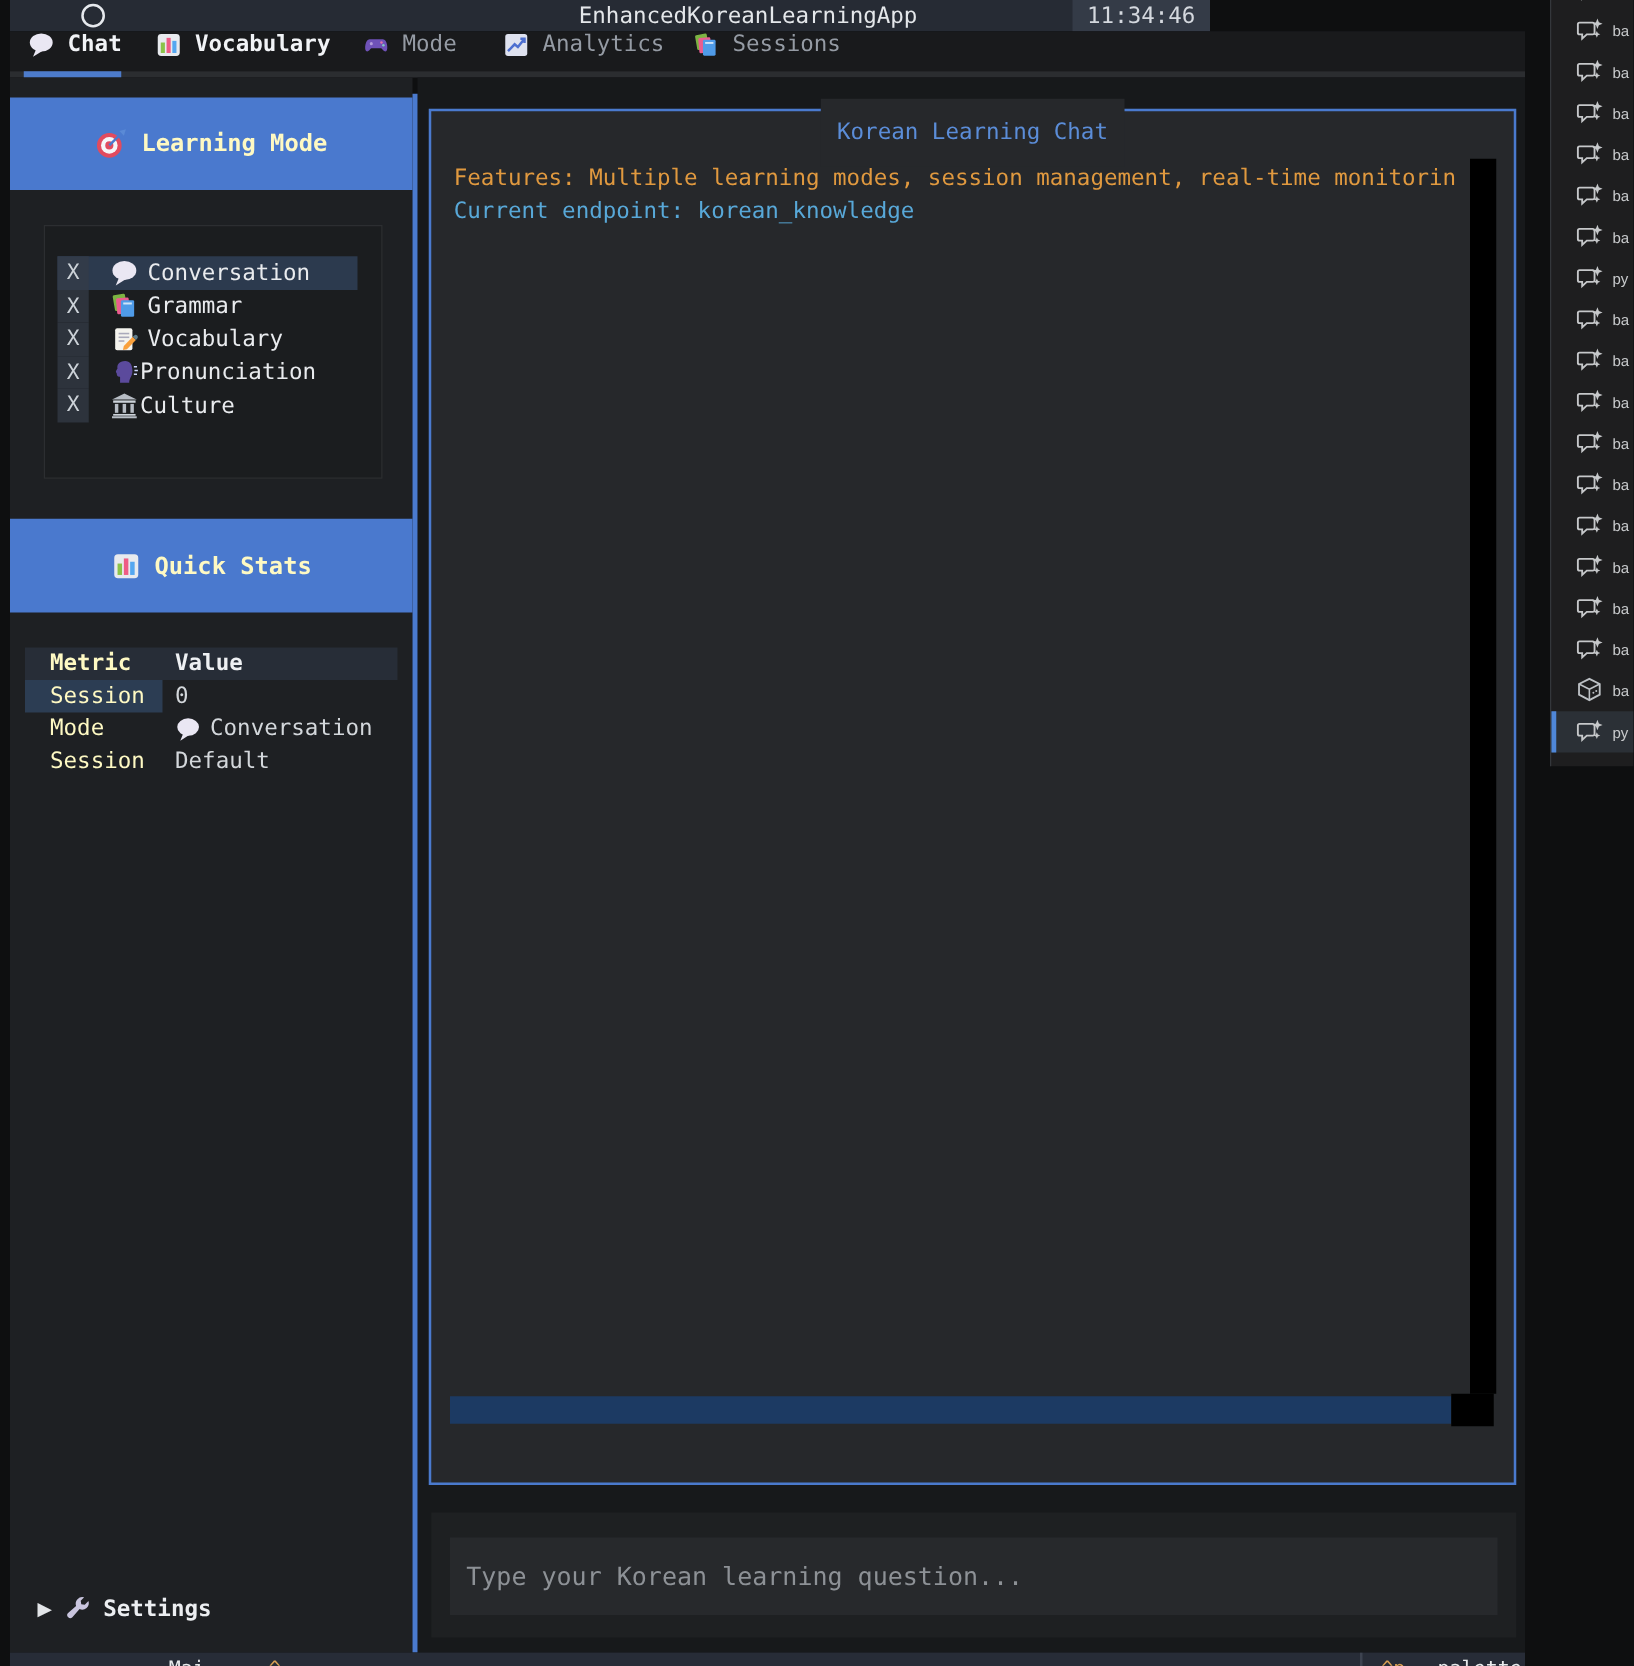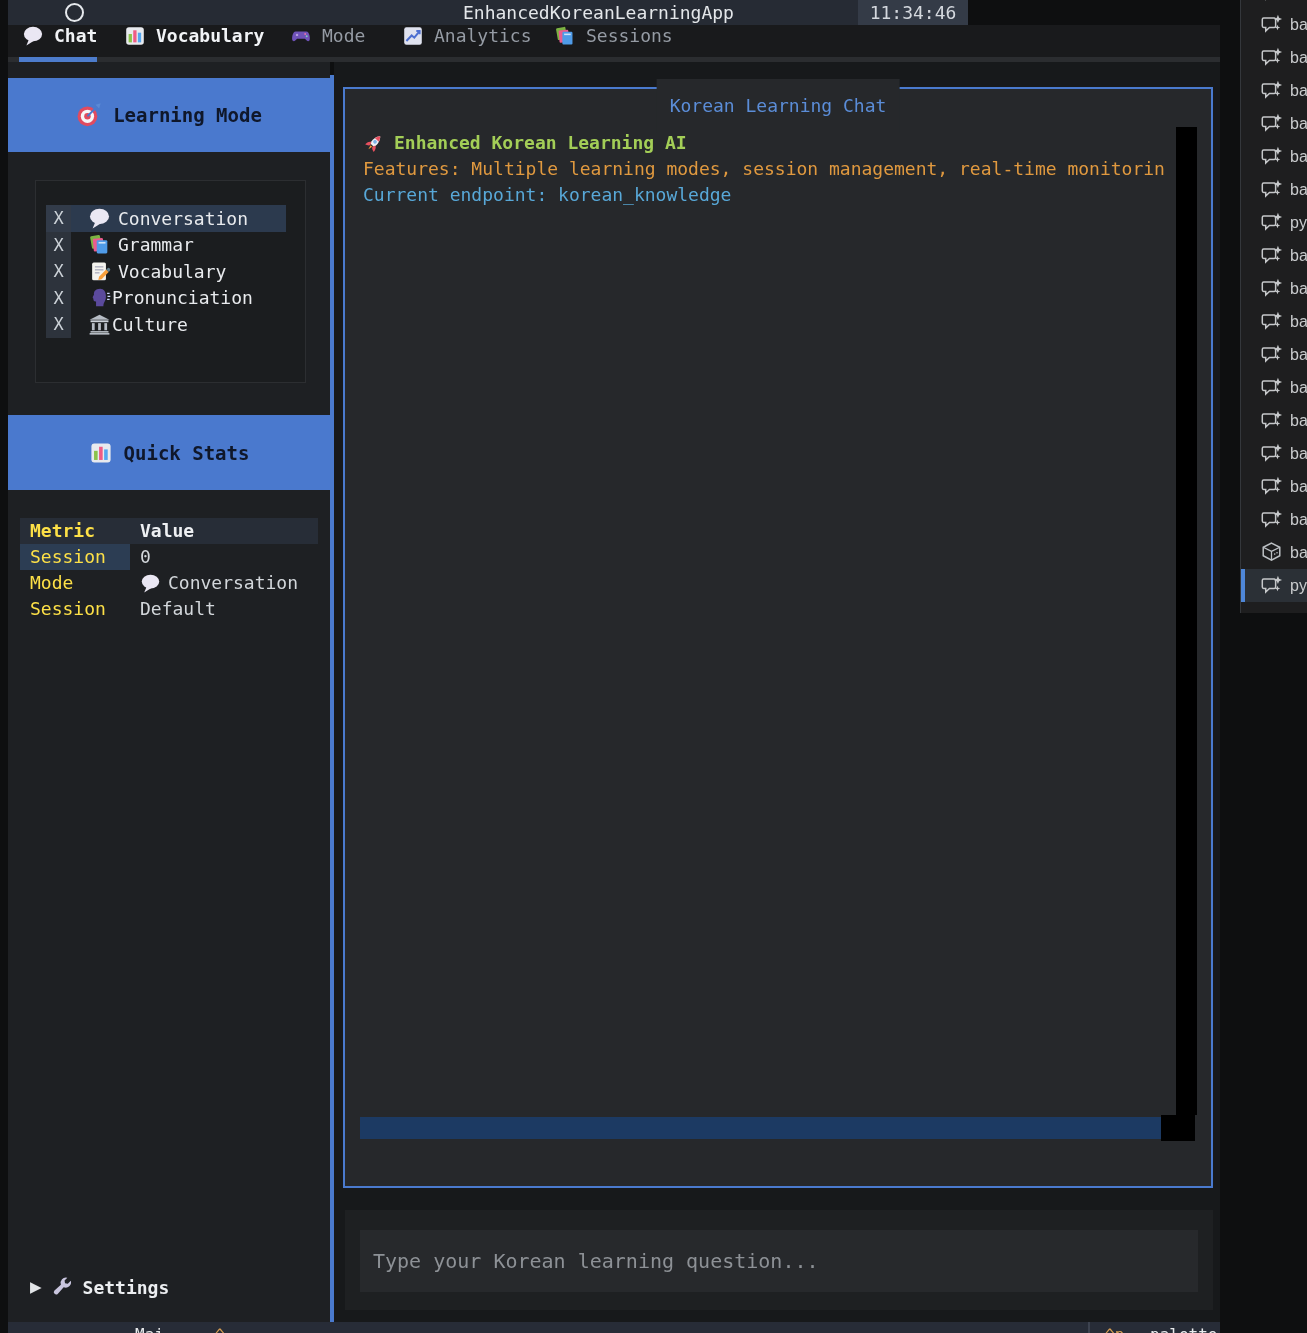--- a/index.html
+++ b/index.html
@@ -19,40 +19,40 @@
   .tab{position:absolute;top:0;height:32px;display:flex;align-items:flex-start;gap:10px;cursor:default;}
   .tab .tlabel{font-size:18px;color:#f1f3f6;font-weight:bold;white-space:nowrap;}
   .tab.dim .tlabel{color:#959ba4;font-weight:normal;}
   .underline-row{left:8px;top:57px;width:1212px;height:5px;background:#2b2d30;}
   .underline-active{left:19px;top:57px;width:78px;height:5px;background:#4d7ccc;}
 
   
   .sidebar{left:8px;top:62px;width:322px;height:1260px;background:#1e2023;}
   .panel-header{position:absolute;left:0;width:322px;background:#4a79ce;display:flex;
                 align-items:center;justify-content:center;gap:11px;}
-  .panel-header .ptitle{font-size:19px;font-weight:bold;color:#0f172a;}
+  .panel-header .ptitle{font-size:19px;font-weight:bold;color:#fef9c3;}
   .ph-lm{top:16px;height:74px;}
   .ph-qs{top:353px;height:75px;}
 
   .radioset{position:absolute;left:27px;top:118px;width:271px;height:203px;background:#1b1d1f;
             border:1px solid #2c2e31;box-sizing:border-box;padding-top:24px;}
   .mode-row{position:relative;height:26.5px;margin-left:10px;width:240px;display:flex;align-items:center;}
   .mode-row.selected{background:#2c3a4e;}
   .xcell{width:25px;height:100%;background:#2d333c;color:#ccd2d8;font-size:17px;
          display:flex;align-items:center;justify-content:center;flex:none;}
   .mode-row.selected .xcell{background:#323b49;}
   .mode-icon{margin-left:17px;flex:none;display:flex;}
   .mode-label{margin-left:7px;font-size:18px;color:#e9ebee;white-space:nowrap;}
   .mode-row.tight .mode-label{margin-left:1px;}
 
   .stats-table{position:absolute;left:12px;top:456px;width:298px;font-size:18px;}
   .srow{position:relative;height:26px;line-height:26px;}
   .srow.head{background:#272d37;font-weight:bold;color:#eef0f3;}
-  .scell-m{position:absolute;left:0;top:0;width:110px;height:26px;padding-left:10px;
-           box-sizing:border-box;color:#fde047;white-space:nowrap;}
+  .scell-m{position:absolute;left:0;top:0;width:110px;height:26px;padding-left:20px;
+           box-sizing:border-box;color:#fef9c3;white-space:nowrap;}
   .scell-m.hl{background:#2c3d53;}
   .scell-v{position:absolute;left:120px;top:0;height:26px;display:flex;align-items:center;gap:7px;
            color:#d3d7db;white-space:nowrap;}
   .srow.head .scell-v{color:#eef0f3;}
 
   .settings-row{position:absolute;left:22px;top:1210px;height:30px;display:flex;align-items:center;gap:9px;}
   .settings-arrow{color:#e3e5e8;font-size:15px;font-family:"DejaVu Sans",sans-serif;}
   .settings-label{font-size:18px;font-weight:bold;color:#eceef1;}
 
   
@@ -84,21 +84,21 @@
   .f-frag{position:absolute;top:3px;font-size:16px;color:#e8eaec;white-space:nowrap;}
   .f-orange{color:#d79f54;}
   .f-div{position:absolute;left:1080px;top:0;width:2px;height:11px;background:#3d4350;}
 
   
   .filepanel{left:1240px;top:0;width:67px;height:613px;background:#1e1e1f;
              border-left:1px solid #34373b;box-sizing:border-box;overflow:hidden;padding-top:8px;
              font-family:"Liberation Sans",sans-serif;}
   .file-sliver{position:absolute;left:19px;top:-19px;}
   .file-item{position:relative;height:33px;display:flex;align-items:center;padding-left:19px;}
-  .file-item .fname{margin-left:7px;font-size:16px;color:#c9cbcd;}
+  .file-item .fname{margin-left:7px;font-size:12px;color:#c9cbcd;}
   .file-item.selected{background:#2b3036;}
   .sel-bar{position:absolute;left:0;top:0;width:3.5px;height:33px;background:#4f87d8;}
 
   .icon{display:inline-flex;flex:none;}
   .icon svg{display:block;}
 </style>
 </head>
 <body>
 
 <div class="screen">
@@ -301,37 +301,20 @@
       <span class="settings-label">Settings</span>
     </div>
   </div>
 
   <div class="abs main-bg"></div>
   <div class="abs main-rule"></div>
 
   <div class="abs chat-panel">
     <div class="panel-title">Korean Learning Chat</div>
     <div class="chatlog">
-      <div class="msg msg0">
-        <span class="icon" id="rocket-icon">
-            <span class="icon">
-              <svg viewBox="0 0 20 20" width="22" height="22">
-                <g transform="rotate(42 10 10)">
-                  <path d="M10 1.6 C12.8 4.2 13.4 8.8 12.4 12.6 L7.6 12.6 C6.6 8.8 7.2 4.2 10 1.6 Z" fill="#eef0f4"></path>
-                  <path d="M10 1.6 C11.2 2.8 12 4.4 12.5 6.2 L7.5 6.2 C8 4.4 8.8 2.8 10 1.6 Z" fill="#e8505f"></path>
-                  <circle cx="10" cy="8.6" r="1.7" fill="#7fb3e8"></circle>
-                  <path d="M7.6 10.8 C5.4 11.8 4.8 14.4 4.8 16.2 C6.4 15.8 8.2 15.2 8.8 13.6 Z" fill="#e8505f"></path>
-                  <path d="M12.4 10.8 C14.6 11.8 15.2 14.4 15.2 16.2 C13.6 15.8 11.8 15.2 11.2 13.6 Z" fill="#e8505f"></path>
-                  <path d="M9 13.6 h2 L10 17.6 Z" fill="#f9a03c"></path>
-                </g>
-              </svg>
-            </span>
-          </span>
-        <span>Enhanced Korean Learning AI</span>
-      </div>
       <div class="msg msg1">Features: Multiple learning modes, session management, real-time monitorin</div>
       <div class="msg msg2">Current endpoint: korean_knowledge</div>
     </div>
     <div class="vscroll"></div>
     <div class="hscroll"></div>
     <div class="scroll-corner"></div>
   </div>
 
   <div class="abs input-outer">
     <div class="input-field">

